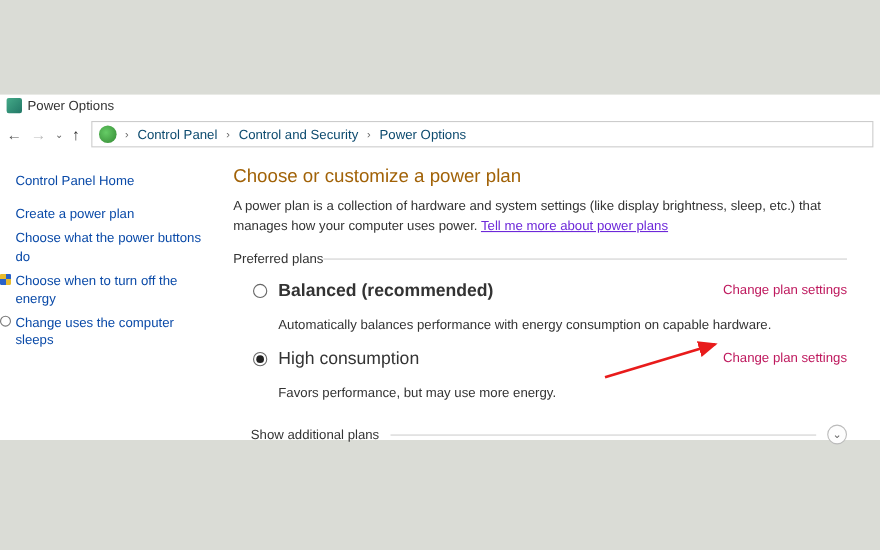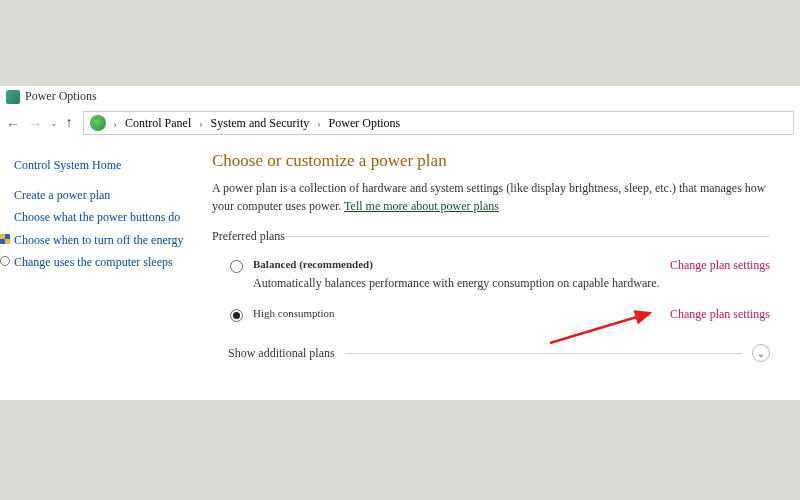--- a/index.html
+++ b/index.html
@@ -13,21 +13,20 @@
     height: 500px;
     overflow: hidden;
   }
   .window {
     position: absolute;
     top: 86px;
     left: 0;
     right: 0;
     bottom: 100px;
     background: #fff;
-    font-family: Liberation Serif, serif;
   }
   .titlebar {
     display: flex;
     align-items: center;
     padding: 3px 6px;
     font-size: 12px;
   }
   .battery-icon {
     width: 14px; height: 14px;
     margin-right: 5px;
@@ -56,21 +55,21 @@
     gap:6px;
     font-size:12px;
   }
   .addr-icon {
     width:16px;height:16px;
     background: radial-gradient(circle at 40% 40%, #6c6, #383);
     border-radius:50%;
     flex-shrink:0;
   }
   .address .sep { color:#666; font-size:10px; margin:0 2px;}
-  .address .crumb { color:#000000; }
+  .address .crumb { color:#0c4a6e; }
   .body {
     display:flex;
     padding: 12px 0 0 14px;
     height: calc(100% - 54px);
   }
   .sidebar {
     width: 190px;
     padding-right: 10px;
   }
   .sidebar a {
@@ -98,42 +97,42 @@
     flex:1;
     padding: 0 30px 0 8px;
   }
   h2 {
     color:#a16207;
     font-weight:400;
     font-size:17px;
     margin:0 0 8px 0;
   }
   .intro { font-size:12px; line-height:1.5; margin-bottom:14px; }
-  .intro a { color:#14532d; text-decoration:underline; }
+  .intro a { color:#6d28d9; text-decoration:underline; }
   .section-label {
     display:flex; align-items:center; gap:0;
     font-size:12px; color:#333; margin:8px 0 10px 0;
   }
   .section-label .line { flex:1; height:1px; background:#d0d0d0; }
   .plan {
     display:flex; align-items:flex-start;
     padding:4px 0 12px 18px;
   }
   .radio {
     width:13px;height:13px;border:1px solid #666;border-radius:50%;
     margin:2px 10px 0 0; flex-shrink:0; position:relative; background:#fff;
   }
   .radio.checked::after{
     content:""; position:absolute; inset:2px; background:#222; border-radius:50%;
   }
   .plan-body { flex:1; }
   .plan-head { display:flex; justify-content:space-between; align-items:flex-start; }
-  .plan-name { font-size:11px; }
+  .plan-name { font-size:16px; }
   .plan-name.bold { font-weight:600; }
-  .plan-desc { font-size:12px; color:#333; margin-top:3px; }
+  .plan-desc { font-size:12px; color:#333; margin-top:14px; }
   .change-link { color:#be185d; font-size:12px; text-decoration:none; }
   .expand {
     display:flex; align-items:center; justify-content:space-between;
     margin:10px 0 0 16px; font-size:12px;
   }
   .expand .line { flex:1; height:1px; background:#d0d0d0; margin:0 10px; }
   .chev {
     width:18px;height:18px;border:1px solid #bbb;border-radius:50%;
     display:flex;align-items:center;justify-content:center;
     font-size:10px;color:#666;background:#fdfdfd;
@@ -158,30 +157,30 @@
       <span class="nav-arrow">←</span>
       <span class="nav-arrow disabled">→</span>
       <span class="caret">⌄</span>
       <span class="up-arrow">↑</span>
     </div>
     <div class="address">
       <div class="addr-icon"></div>
       <span class="sep">›</span>
       <span class="crumb">Control Panel</span>
       <span class="sep">›</span>
-      <span class="crumb">System and Security</span>
+      <span class="crumb">Control and Security</span>
       <span class="sep">›</span>
       <span class="crumb">Power Options</span>
     </div>
   </div>
 
   <div class="body">
 
     <div class="sidebar">
-      <a href="#" class="home">Control System Home</a>
+      <a href="#" class="home">Control Panel Home</a>
       <a href="#">Create a power plan</a>
       <a href="#">Choose what the power buttons do</a>
       <a href="#" class="with-shield">
         <span class="mini-shield"></span>
         <span>Choose when to turn off the energy</span>
       </a>
       <a href="#" class="with-shield">
         <span class="mini-clock"></span>
         <span>Change uses the computer sleeps</span>
       </a>
@@ -209,20 +208,21 @@
         </div>
       </div>
 
       <div class="plan">
         <div class="radio checked"></div>
         <div class="plan-body">
           <div class="plan-head">
             <span class="plan-name">High consumption</span>
             <a href="#" class="change-link">Change plan settings</a>
           </div>
+          <div class="plan-desc">Favors performance, but may use more energy.</div>
         </div>
       </div>
 
       <div class="expand">
         <span>Show additional plans</span>
         <div class="line"></div>
         <div class="chev">⌄</div>
       </div>
 
     </div>

